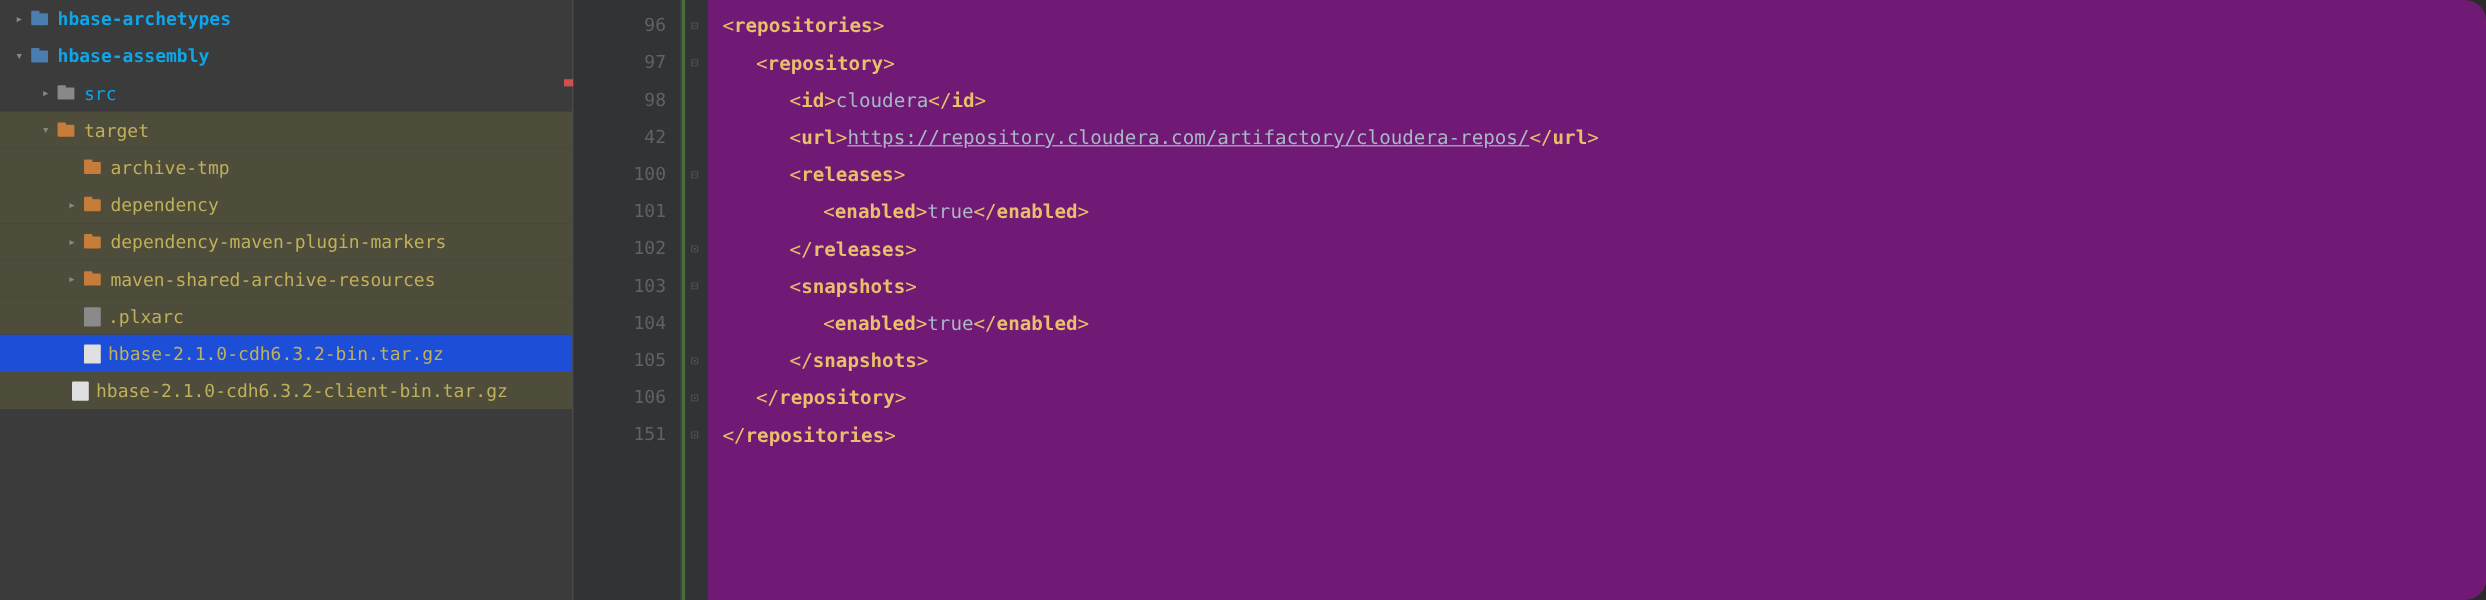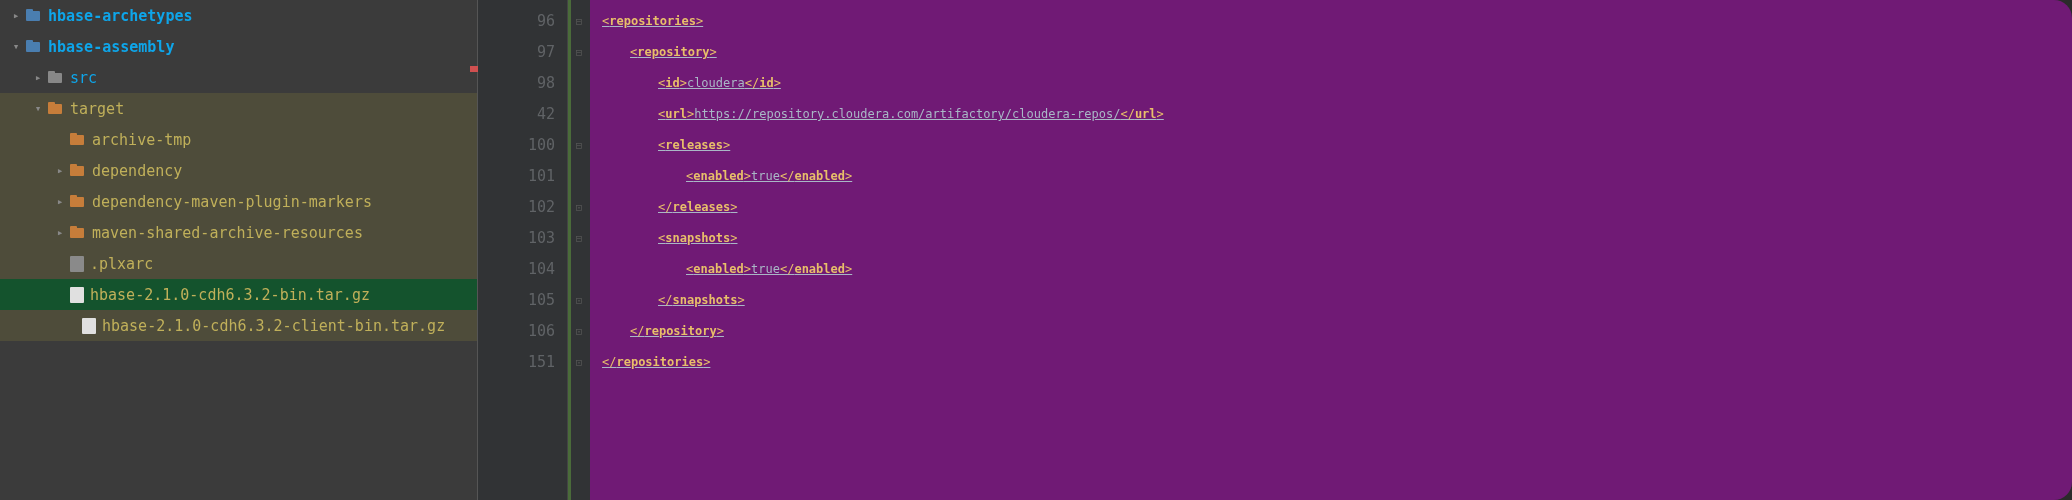--- a/index.html
+++ b/index.html
@@ -25,21 +25,21 @@
   }
   .tree-item {
     display: flex;
     align-items: center;
     height: 31px;
     padding-left: 8px;
     cursor: pointer;
     white-space: nowrap;
   }
   .tree-item.dimmed { background: #4e4c3a; }
-  .tree-item.selected { background: #14532d; }
+  .tree-item.selected { background: #1d4ed8; }
   .arrow {
     width: 16px;
     height: 16px;
     display: inline-flex;
     align-items: center;
     justify-content: center;
     font-size: 11px;
     color: #888;
     margin-right: 2px;
   }
@@ -130,23 +130,22 @@
     bottom: 0;
     width: 3px;
     background: #4a6b3a;
   }
   .fold-mark { height: 31px; display:flex; align-items:center; justify-content:center; }
   .code {
     flex: 1;
     padding-top: 6px;
     padding-left: 12px;
     line-height: 31px;
-    font-size: 12px;
+    font-size: 16px;
     white-space: pre;
-    text-decoration: underline;
   }
   .tag-bracket { color: #e8bf6a; }
   .tag-name { color: #e8bf6a; font-weight: bold; }
   .text-val { color: #a9b7c6; }
   .link { color: #a9b7c6; text-decoration: underline; }
   .line { height: 31px; }
 </style>
 </head>
 <body>
 
@@ -195,21 +194,21 @@
       <div class="tree-item dimmed" style="padding-left: 52px;">
         <span class="arrow empty">·</span>
         <span class="file-icon txt"></span>
         <span class="label yellow">.plxarc</span>
       </div>
       <div class="tree-item selected" style="padding-left: 52px;">
         <span class="arrow empty">·</span>
         <span class="file-icon archive"></span>
         <span class="label yellow">hbase-2.1.0-cdh6.3.2-bin.tar.gz</span>
       </div>
-      <div class="tree-item dimmed" style="padding-left: 64px;">
+      <div class="tree-item dimmed" style="padding-left: 42px;">
         <span class="arrow empty">·</span>
         <span class="file-icon archive"></span>
         <span class="label yellow">hbase-2.1.0-cdh6.3.2-client-bin.tar.gz</span>
       </div>
     </div>
   <div class="vcs-bar"></div>
   <div class="editor">
     <div class="gutter" id="gutter">
         <div>96</div>
         <div>97</div>

